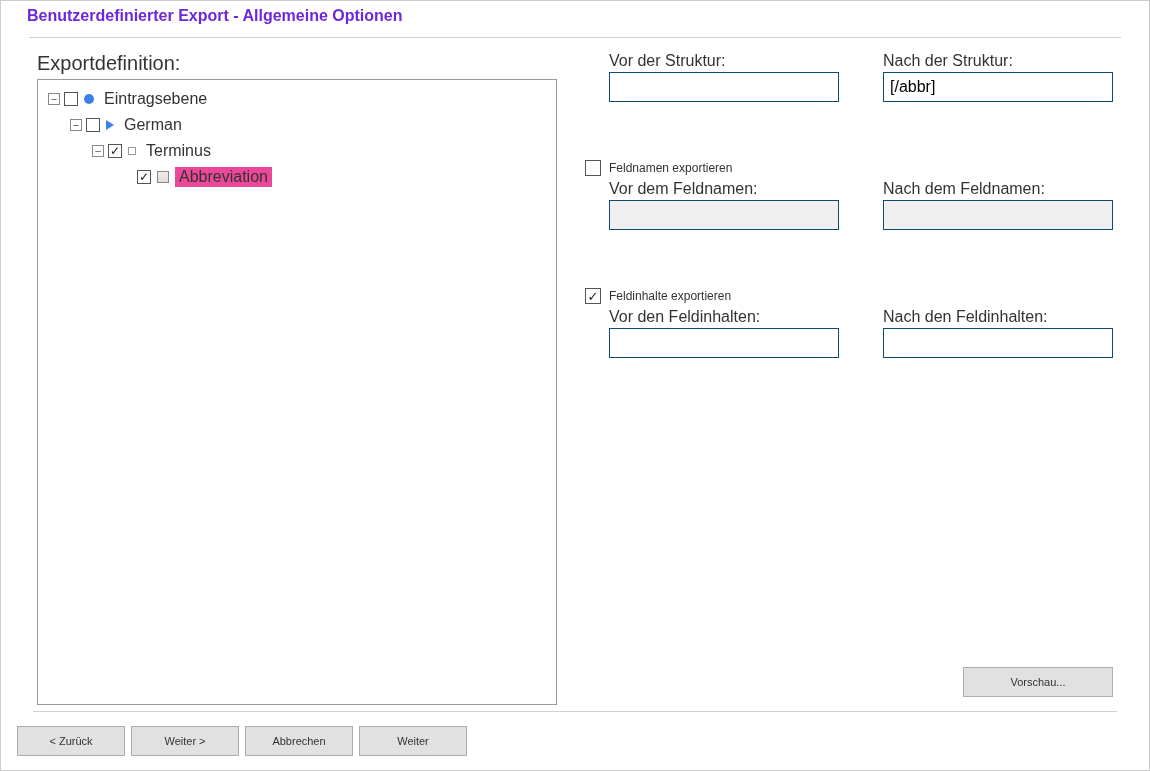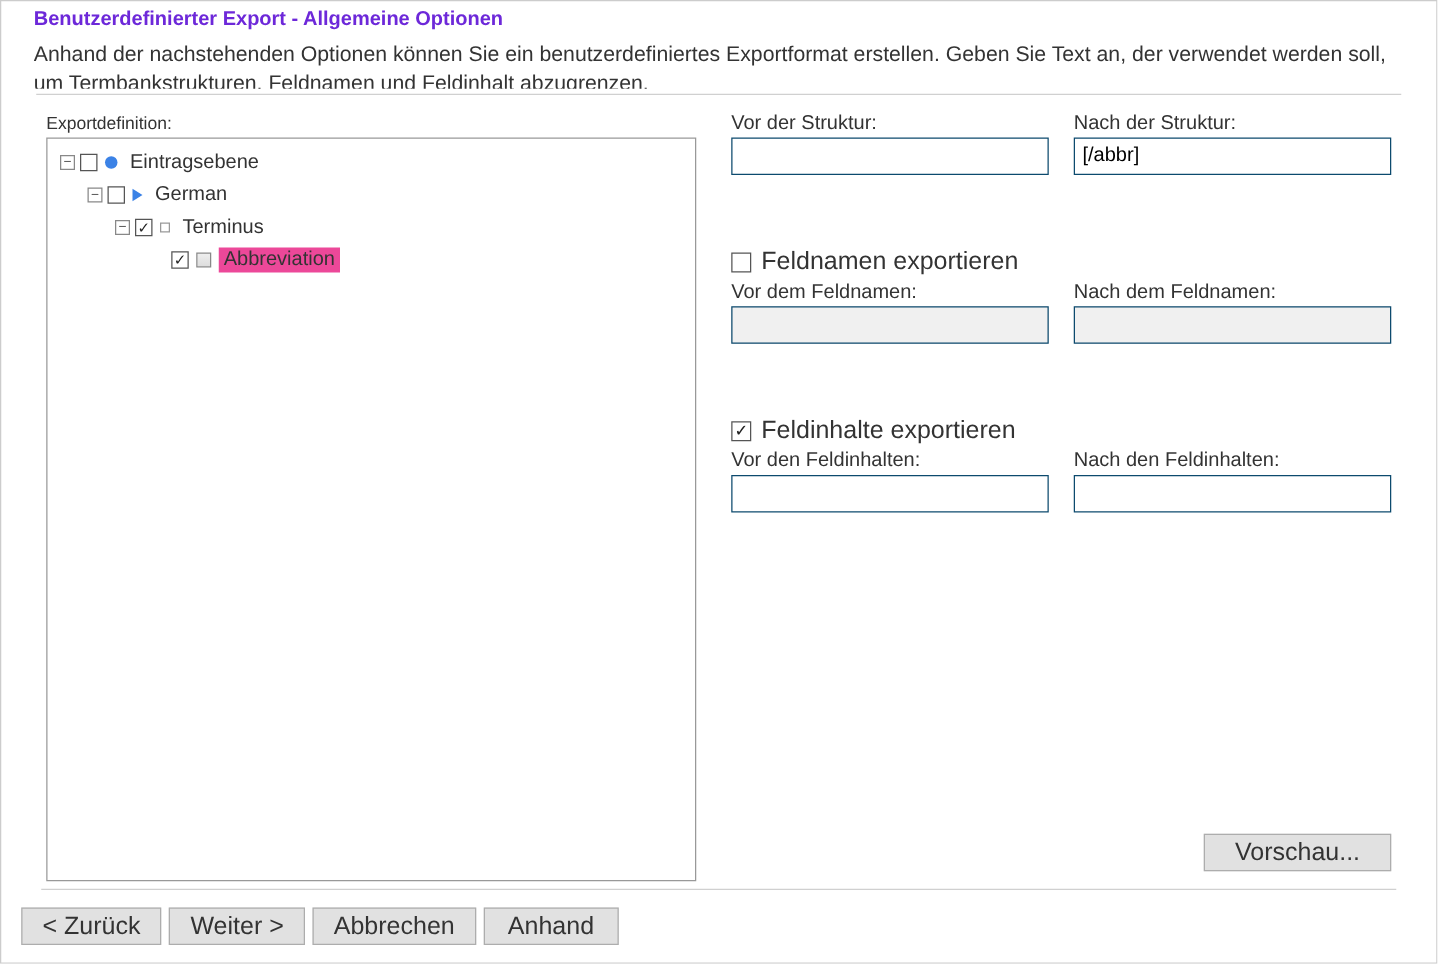--- a/index.html
+++ b/index.html
@@ -70,21 +70,21 @@
       display: flex;
       padding: 0 20px;
       gap: 28px;
     }
     .left {
       flex: 0 0 520px;
       display: flex;
       flex-direction: column;
     }
     .left-label {
-      font-size: 14px;
+      font-size: 20px;
       margin-bottom: 4px;
     }
     .tree {
       border: 1px solid #999;
       background: #fff;
       flex: 1;
       padding: 6px 4px;
       font-size: 16px;
       position: relative;
       overflow: hidden;
@@ -123,52 +123,52 @@
     .indent0 { padding-left: 6px; }
     .indent1 { padding-left: 28px; }
     .indent2 { padding-left: 50px; }
     .indent3 { padding-left: 78px; }
     .right {
       flex: 1;
       display: flex;
       flex-direction: column;
     }
     .field-row { display: flex; gap: 20px; margin-bottom: 32px; }
-    .field-col { flex: 1; display: flex; flex-direction: column; }
+    .field-col { flex: 1; display: flex; flex-direction: column; margin-left: 24px; }
     .fld-label { font-size: 16px; margin-bottom: 2px; }
     .textbox {
       border: 1px solid #0c4a6e;
       height: 30px;
       font-size: 16px;
       padding: 2px 6px;
       background: #fff;
       width: 100%;
     }
     .textbox:disabled { background: #f0f0f0; color: #888; }
     .opt-checkbox {
       display: flex;
       align-items: center;
       gap: 8px;
-      font-size: 20px;
+      font-size: 12px;
       margin-bottom: 4px;
     }
     .opt-cb {
       width: 16px; height: 16px; border: 1px solid #555;
       display: inline-flex; align-items: center; justify-content: center;
       cursor: pointer;
     }
     .opt-cb.checked::after { content: "✓"; font-size: 13px; color: #222; }
     .spacer-v { height: 26px; }
     .preview-row { display: flex; justify-content: flex-end; margin-top: auto; padding-bottom: 8px;}
     .btn {
       border: 1px solid #adadad;
       background: #e1e1e1;
       min-width: 100px;
       height: 30px;
-      font-size: 20px;
+      font-size: 11px;
       padding: 0 16px;
       display: inline-flex;
       align-items: center;
       justify-content: center;
       cursor: pointer;
     }
     .footer-sep { height: 1px; background: #d0d0d0; margin: 6px 16px 0 16px; }
     .footer {
       display: flex;
       justify-content: flex-start;
@@ -177,21 +177,20 @@
     }
     .footer .btn { min-width: 108px; }
   </style>
 </head>
 <body>
 
 <div class="window">
 
   <div class="content">
     <div class="section-title">Benutzerdefinierter Export - Allgemeine Optionen</div>
-    <div class="description">Anhand der nachstehenden Optionen können Sie ein benutzerdefiniertes Exportformat erstellen. Geben Sie Text an, der verwendet werden soll, um Termbankstrukturen, Feldnamen und Feldinhalt abzugrenzen.</div>
     <div class="hr-line"></div>
 
     <div class="panel">
       <div class="left">
         <div class="left-label">Exportdefinition:</div>
         <div class="tree">
           <div class="node indent0">
             <span class="expander">−</span>
             <span class="cb"></span>
             <span class="bullet-circle"></span>
@@ -269,16 +268,16 @@
         </div>
       </div>
     </div>
 
     <div class="footer-sep"></div>
 
     <div class="footer">
       <div class="btn">&lt; Zurück</div>
       <div class="btn">Weiter &gt;</div>
       <div class="btn">Abbrechen</div>
-      <div class="btn">Anhand</div>
+      <div class="btn">Weiter</div>
     </div>
   </div>
 </div>
 
 </body></html>

